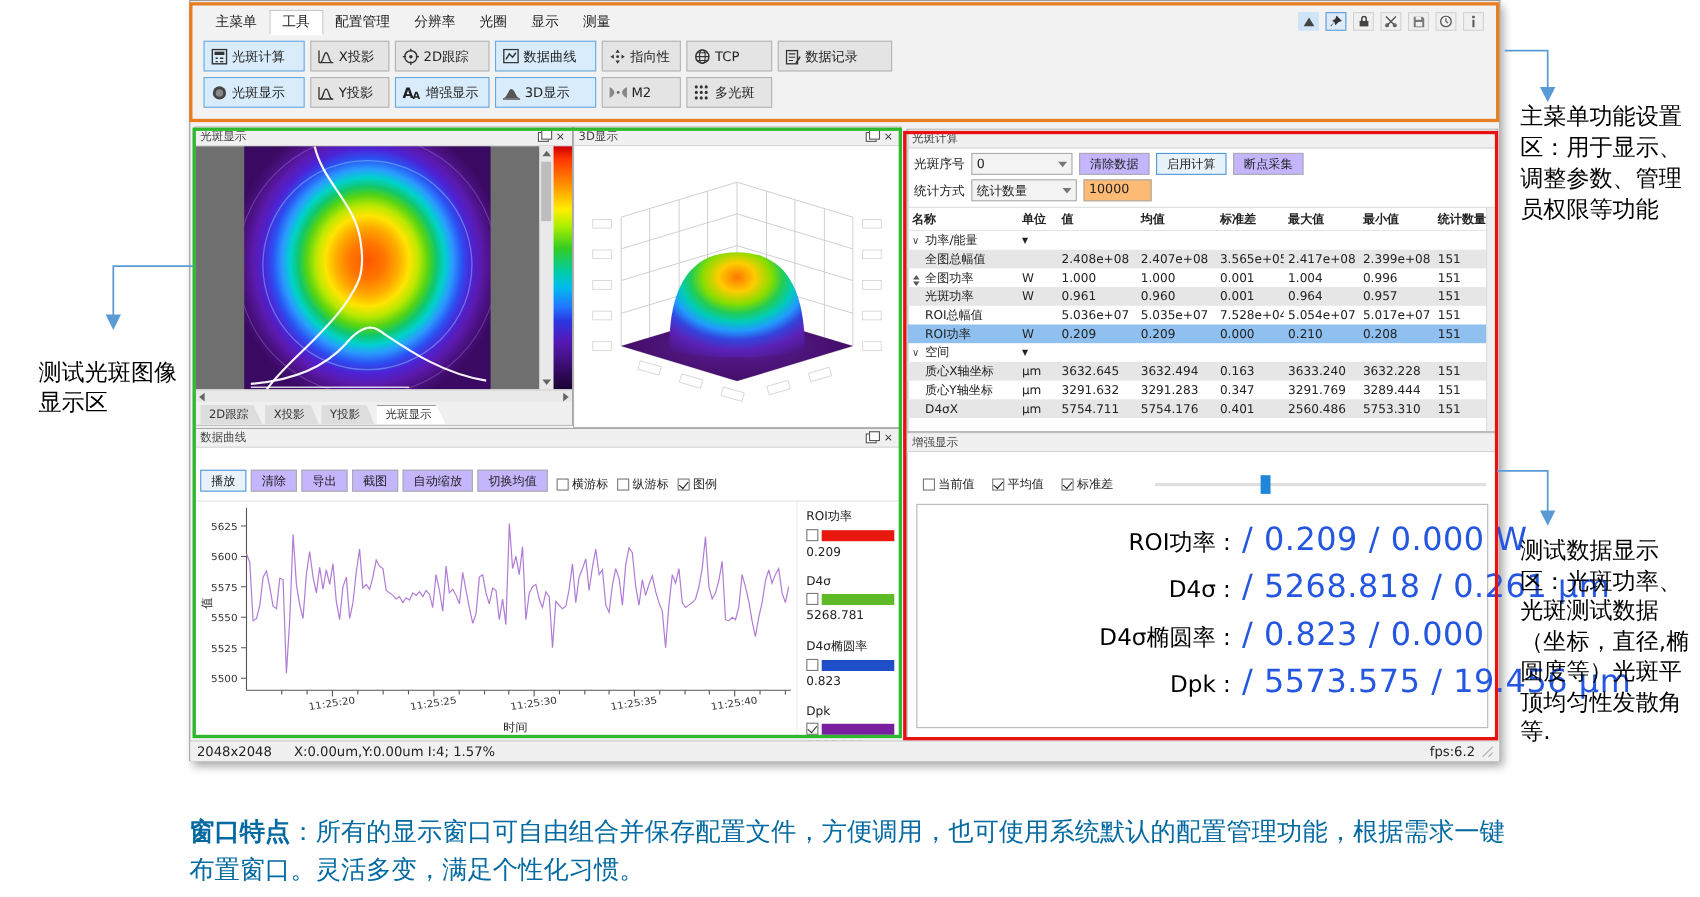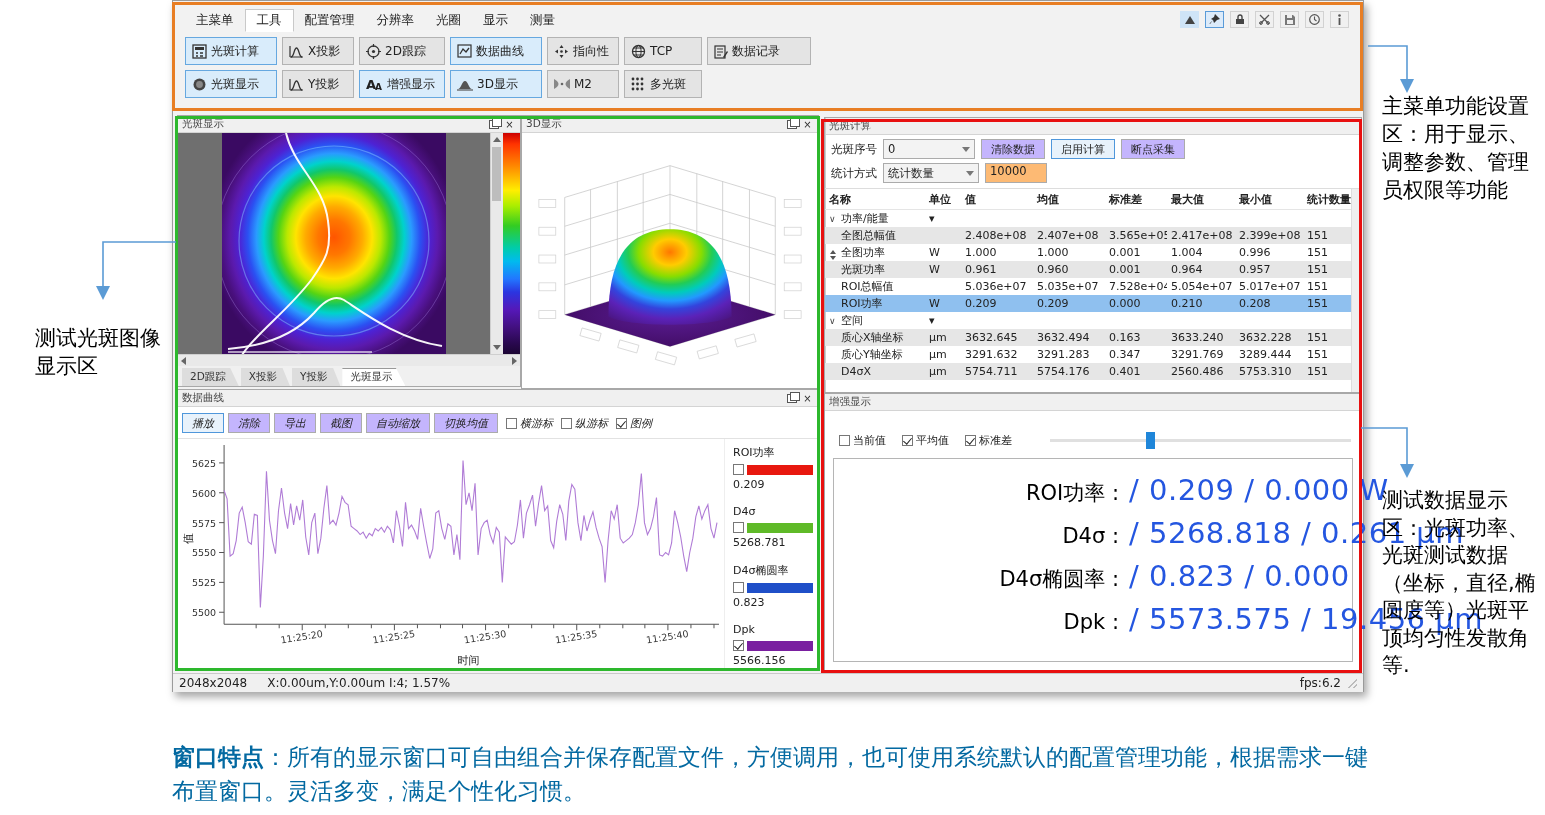--- a/index.html
+++ b/index.html
@@ -65,21 +65,21 @@
   .tab{height:18px;display:flex;align-items:center;justify-content:center;font-size:10.5px;color:#333;
        background:#dddddd;clip-path:polygon(0 0,85% 0,100% 100%,0 100%);padding:0 13px 0 8px;}
   .tab.active{background:#fff;box-shadow:inset 0 1px 0 #999;}
 
   
   .panel3d{left:348px;top:114px;width:298px;height:274px;}
   .p3dbody{flex:1;background:#fff;display:flex;align-items:center;justify-content:center;}
 
   
   .curve-panel{left:4px;top:388px;width:642px;height:282px;}
-  .curve-toolbar{height:26px;flex:none;display:flex;align-items:center;gap:4px;padding:3px 4px 2px;border-bottom:1px solid #e2e2e2;font-style:italic;}
+  .curve-toolbar{height:26px;flex:none;display:flex;gap:4px;padding:20px 4px 2px;border-bottom:1px solid #e2e2e2;}
   .sbtn{height:20px;padding:0 9px;display:flex;align-items:center;background:#c4b5fd;border:1px solid #ababab;
         font-size:11px;color:#222;box-sizing:border-box;}
   .sbtn.active{border-color:#4f97db;background:#e8f2fb;}
   .chk{display:flex;align-items:center;gap:3px;font-size:11px;color:#222;margin-left:4px;}
   .cb{width:11px;height:11px;border:1px solid #777;background:#fff;box-sizing:border-box;position:relative;flex:none;}
   .cb.checked:after{content:"";position:absolute;left:2px;top:0px;width:4px;height:7px;border-right:1.6px solid #222;
         border-bottom:1.6px solid #222;transform:rotate(40deg);}
   .curve-body{flex:1;display:flex;min-height:0;}
   .chart-wrap{flex:1;position:relative;}
   .legend{width:94px;flex:none;border-left:1px solid #eee;padding:6px 4px 0 8px;box-sizing:border-box;}

